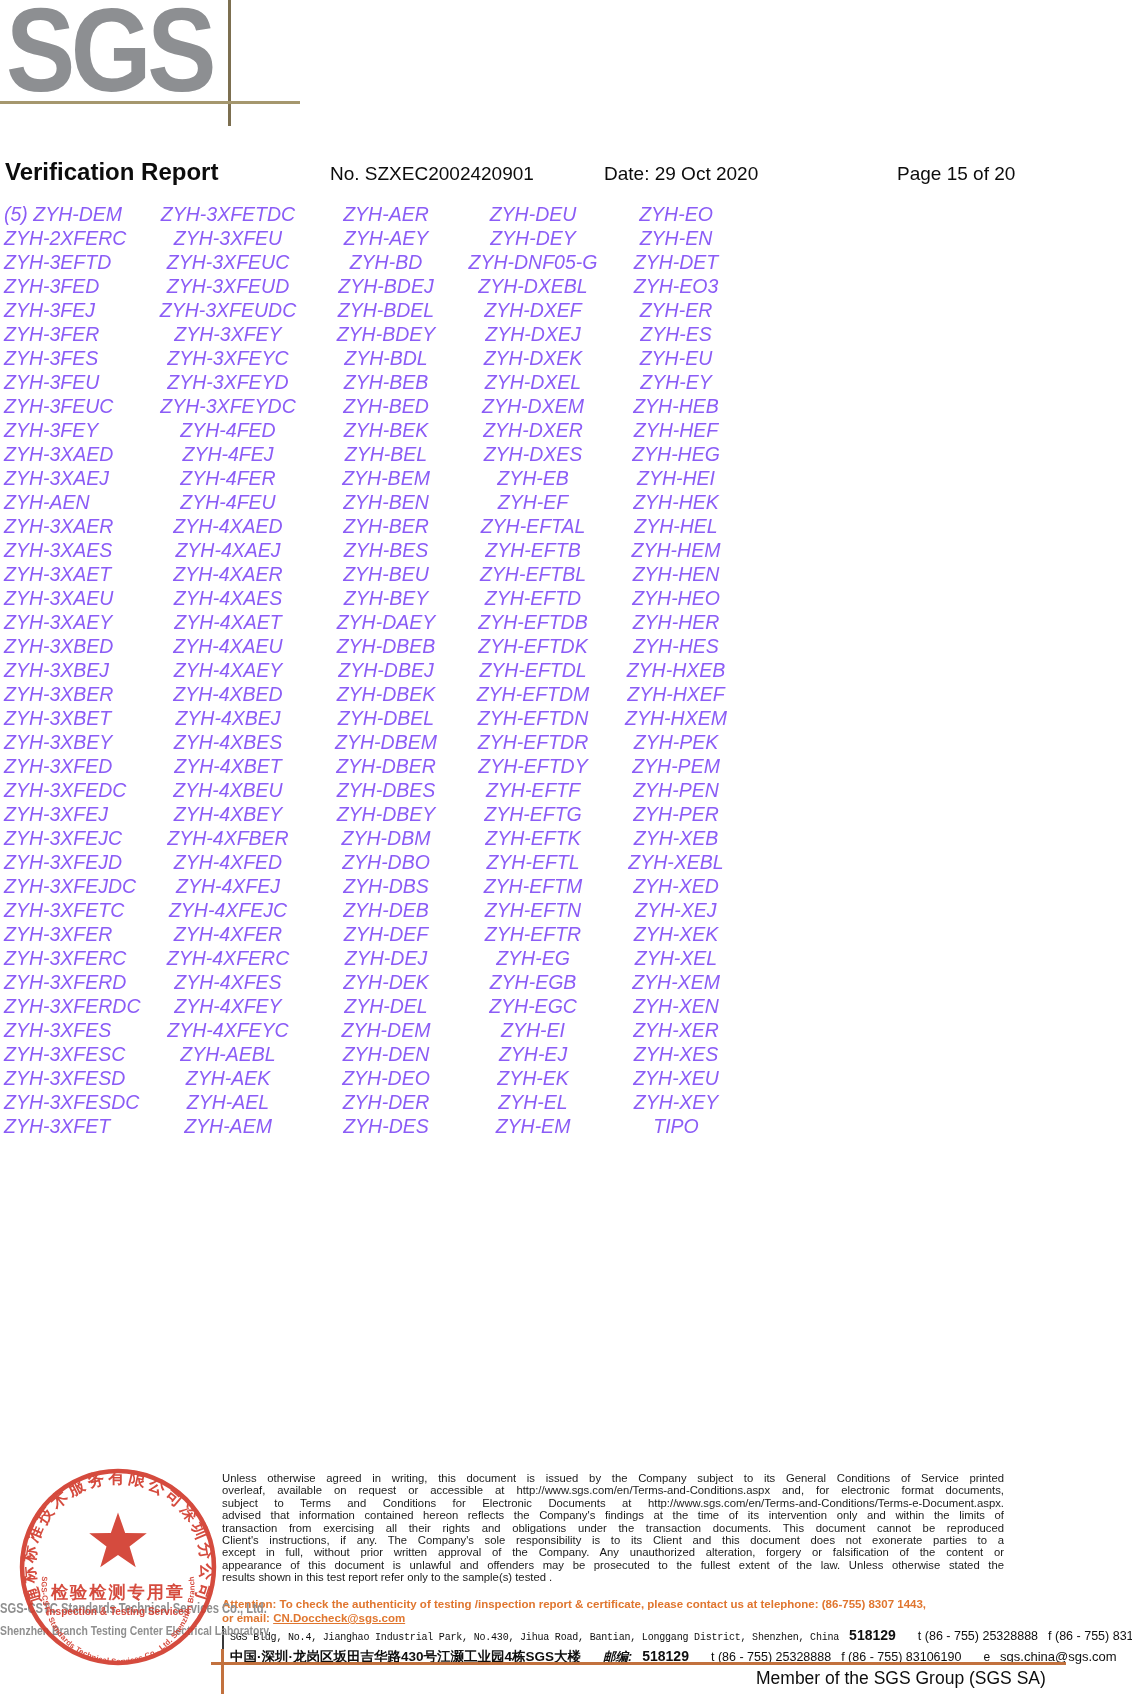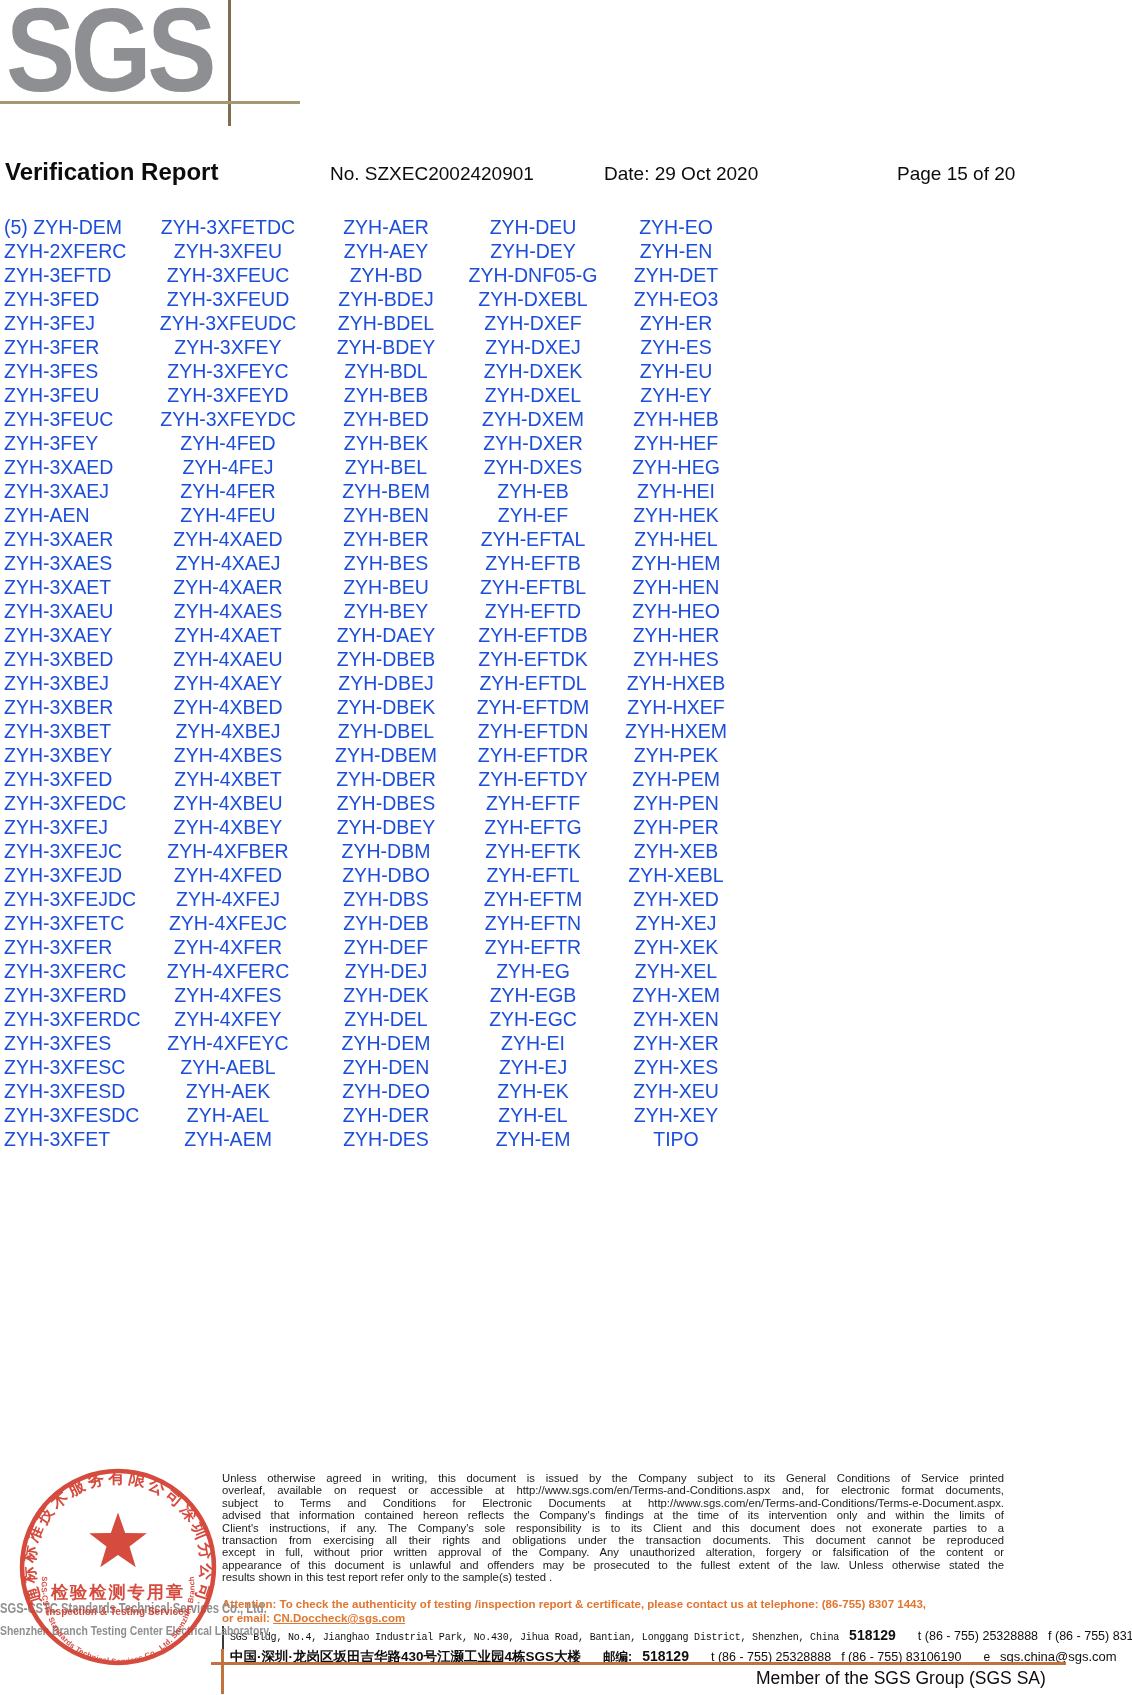--- a/index.html
+++ b/index.html
@@ -23,23 +23,23 @@
     color:var(--logo-gray);letter-spacing:-5px;transform:scaleX(.88);transform-origin:left top;
   }
   .hdr-vrule{position:absolute;left:228px;top:0;width:3px;height:126px;background:var(--header-line-vertical);}
   .hdr-hrule{position:absolute;left:0;top:101px;width:300px;height:3px;background:var(--header-line-horizontal);}
   .title{position:absolute;left:5px;top:158px;font-size:24px;font-weight:bold;color:#0c0c0c;}
   .report-no{position:absolute;left:330px;top:163px;font-size:19px;color:#0c0c0c;}
   .report-date{position:absolute;left:604px;top:163px;font-size:19px;color:#0c0c0c;}
   .report-page{position:absolute;left:897px;top:163px;font-size:19px;color:#0c0c0c;}
   
   .model-grid{
-    position:absolute;left:4px;top:215px;width:742px;
+    position:absolute;left:4px;top:202px;width:742px;
     display:grid;grid-template-columns:140px 168px 148px 146px 140px;grid-auto-rows:24px;
-    font-size:19.5px;color:#1d4ed8;
+    font-size:19.5px;color:#8b5cf6;font-style:italic;
   }
   .model-grid .cell{white-space:nowrap;text-align:center;line-height:24px;}
   .model-grid .cell.c0{text-align:left;}
   
   .stamp{position:absolute;left:17px;top:1466px;width:202px;height:202px;z-index:2;opacity:.92;}
   .stamp-ring{fill:none;stroke:var(--stamp-red);stroke-width:4.5;}
   .stamp-star{fill:var(--stamp-red);}
   .arc-cn{font-size:16.5px;font-weight:bold;fill:var(--stamp-red);letter-spacing:3px;}
   .arc-en{font-size:7.6px;font-weight:bold;fill:var(--stamp-red);letter-spacing:.2px;}
   .stamp-cn{font-size:17px;font-weight:bold;fill:var(--stamp-red);letter-spacing:2px;}
@@ -56,21 +56,21 @@
   .legal-line.just{text-align:justify;text-align-last:justify;white-space:normal;}
   .attention{position:absolute;left:222px;top:1597px;width:790px;font-size:11.5px;line-height:14px;font-weight:bold;color:var(--attention-orange);}
   .attention .email{text-decoration:underline;}
   .address{position:absolute;left:222px;top:1626px;width:900px;border-left:2.5px solid #3a3a3a;padding-left:6px;}
   .addr-line{white-space:nowrap;line-height:18px;color:#0e0e0e;}
   .addr-small{font-size:10px;letter-spacing:-.2px;font-family:Liberation Mono, monospace;}
   .addr-num{font-size:14px;font-weight:bold;}
   .addr-tf{font-size:12.5px;margin-top:8px;}
   .addr-web{font-size:13px;}
   .addr-cn{font-size:13.5px;font-weight:bold;margin-top:18px;}
-  .addr-postal-label{font-size:12.5px;font-weight:bold;}
+  .addr-postal-label{font-size:12.5px;font-weight:bold;font-style:italic;}
   .addr-email-label{font-size:12px;}
   .addr-email{font-size:13px;}
   .gap-s{display:inline-block;width:10px;}
   .gap-m{display:inline-block;width:22px;}
   .ftr-hrule{position:absolute;left:211px;top:1662px;width:855px;height:3px;background:var(--rule-orange);z-index:3;}
   .ftr-vrule{position:absolute;left:221px;top:1649px;width:3px;height:45px;background:var(--rule-orange);z-index:3;}
   .member{position:absolute;left:756px;top:1668px;font-size:17.5px;color:#0c0c0c;}
 </style>
 </head>
 <body>
@@ -297,22 +297,22 @@
   </svg>
 
   <div class="company-gray-1">SGS-CSTC Standards Technical Services Co., Ltd.</div>
   <div class="company-gray-2">Shenzhen Branch Testing Center Electrical Laboratory</div>
 
   <div class="legal">
       <div class="legal-line just">Unless otherwise agreed in writing, this document is issued by the Company subject to its General Conditions of Service printed</div>
       <div class="legal-line just">overleaf, available on request or accessible at http://www.sgs.com/en/Terms-and-Conditions.aspx and, for electronic format documents,</div>
       <div class="legal-line just">subject to Terms and Conditions for Electronic Documents at http://www.sgs.com/en/Terms-and-Conditions/Terms-e-Document.aspx.</div>
       <div class="legal-line just">advised that information contained hereon reflects the Company's findings at the time of its intervention only and within the limits of</div>
+      <div class="legal-line just">transaction from exercising all their rights and obligations under the transaction documents. This document cannot be reproduced</div>
       <div class="legal-line just">Client's instructions, if any. The Company's sole responsibility is to its Client and this document does not exonerate parties to a</div>
-      <div class="legal-line just">transaction from exercising all their rights and obligations under the transaction documents. This document cannot be reproduced</div>
       <div class="legal-line just">except in full, without prior written approval of the Company. Any unauthorized alteration, forgery or falsification of the content or</div>
       <div class="legal-line just">appearance of this document is unlawful and offenders may be prosecuted to the fullest extent of the law. Unless otherwise stated the</div>
       <div class="legal-line">results shown in this test report refer only to the sample(s) tested .</div>
     </div>
 
   <div class="attention">
     <div>Attention: To check the authenticity of testing /inspection report &amp; certificate, please contact us at telephone: (86-755) 8307 1443,</div>
     <div><span>or email: </span><span class="email">CN.Doccheck@sgs.com</span></div>
   </div>
 

